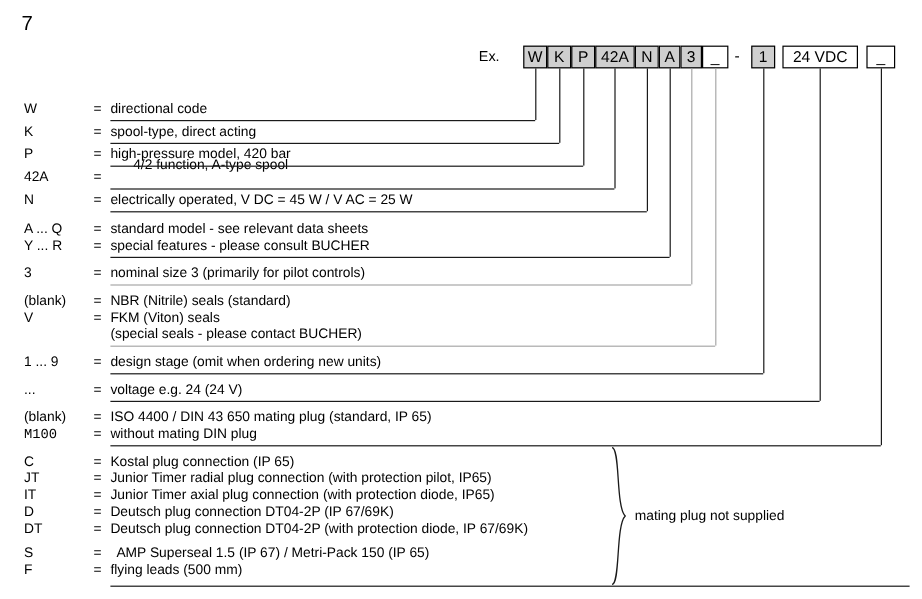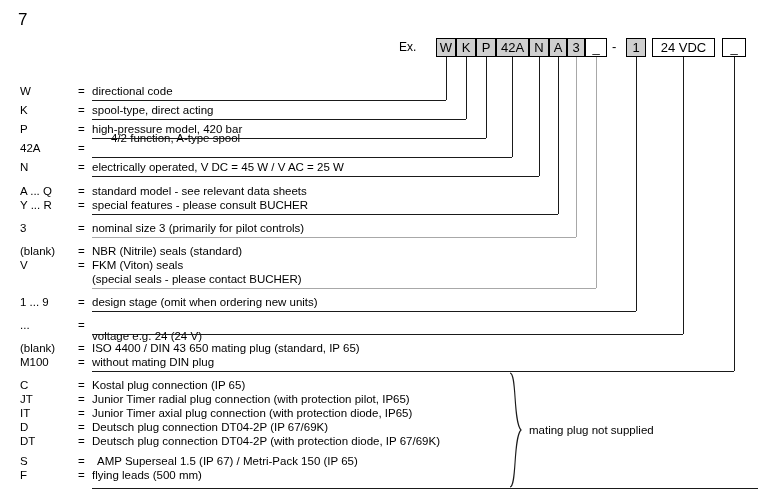--- a/index.html
+++ b/index.html
@@ -92,25 +92,25 @@
       <div class="desc" style="left: 92px; top: 245px;">NBR (Nitrile) seals  (standard)</div>
       <div class="code" style="left: 20px; top: 259px;">V</div>
       <div class="eq" style="left: 78px; top: 259px;">=</div>
       <div class="desc" style="left: 92px; top: 259px;">FKM (Viton) seals</div>
       <div class="desc" style="left: 92px; top: 273px;">(special seals - please contact BUCHER)</div>
       <div class="code" style="left: 20px; top: 296px;">1 ... 9</div>
       <div class="eq" style="left: 78px; top: 296px;">=</div>
       <div class="desc" style="left: 92px; top: 296px;">design stage (omit when ordering new units)</div>
       <div class="code" style="left: 20px; top: 319px;">...</div>
       <div class="eq" style="left: 78px; top: 319px;">=</div>
-      <div class="desc" style="left: 92px; top: 330px;">voltage e.g. 24 (24 V)</div>
+      <div class="desc" style="left: 92px; top: 319px;">voltage e.g. 24 (24 V)</div>
       <div class="code" style="left: 20px; top: 342px;">(blank)</div>
       <div class="eq" style="left: 78px; top: 342px;">=</div>
       <div class="desc" style="left: 92px; top: 342px;">ISO 4400 / DIN 43 650 mating plug (standard, IP 65)</div>
-      <div class="code" style="left: 20px; top: 356px;">M100</div>
+      <div class="code" style="left: 20px; top: 356px; font-family: Liberation Mono, monospace;">M100</div>
       <div class="eq" style="left: 78px; top: 356px;">=</div>
       <div class="desc" style="left: 92px; top: 356px;">without mating DIN plug</div>
       <div class="code" style="left: 20px; top: 379px;">C</div>
       <div class="eq" style="left: 78px; top: 379px;">=</div>
       <div class="desc" style="left: 92px; top: 379px;">Kostal plug connection (IP 65)</div>
       <div class="code" style="left: 20px; top: 393px;">JT</div>
       <div class="eq" style="left: 78px; top: 393px;">=</div>
       <div class="desc" style="left: 92px; top: 393px;">Junior Timer radial plug connection (with protection pilot, IP65)</div>
       <div class="code" style="left: 20px; top: 407px;">IT</div>
       <div class="eq" style="left: 78px; top: 407px;">=</div>

